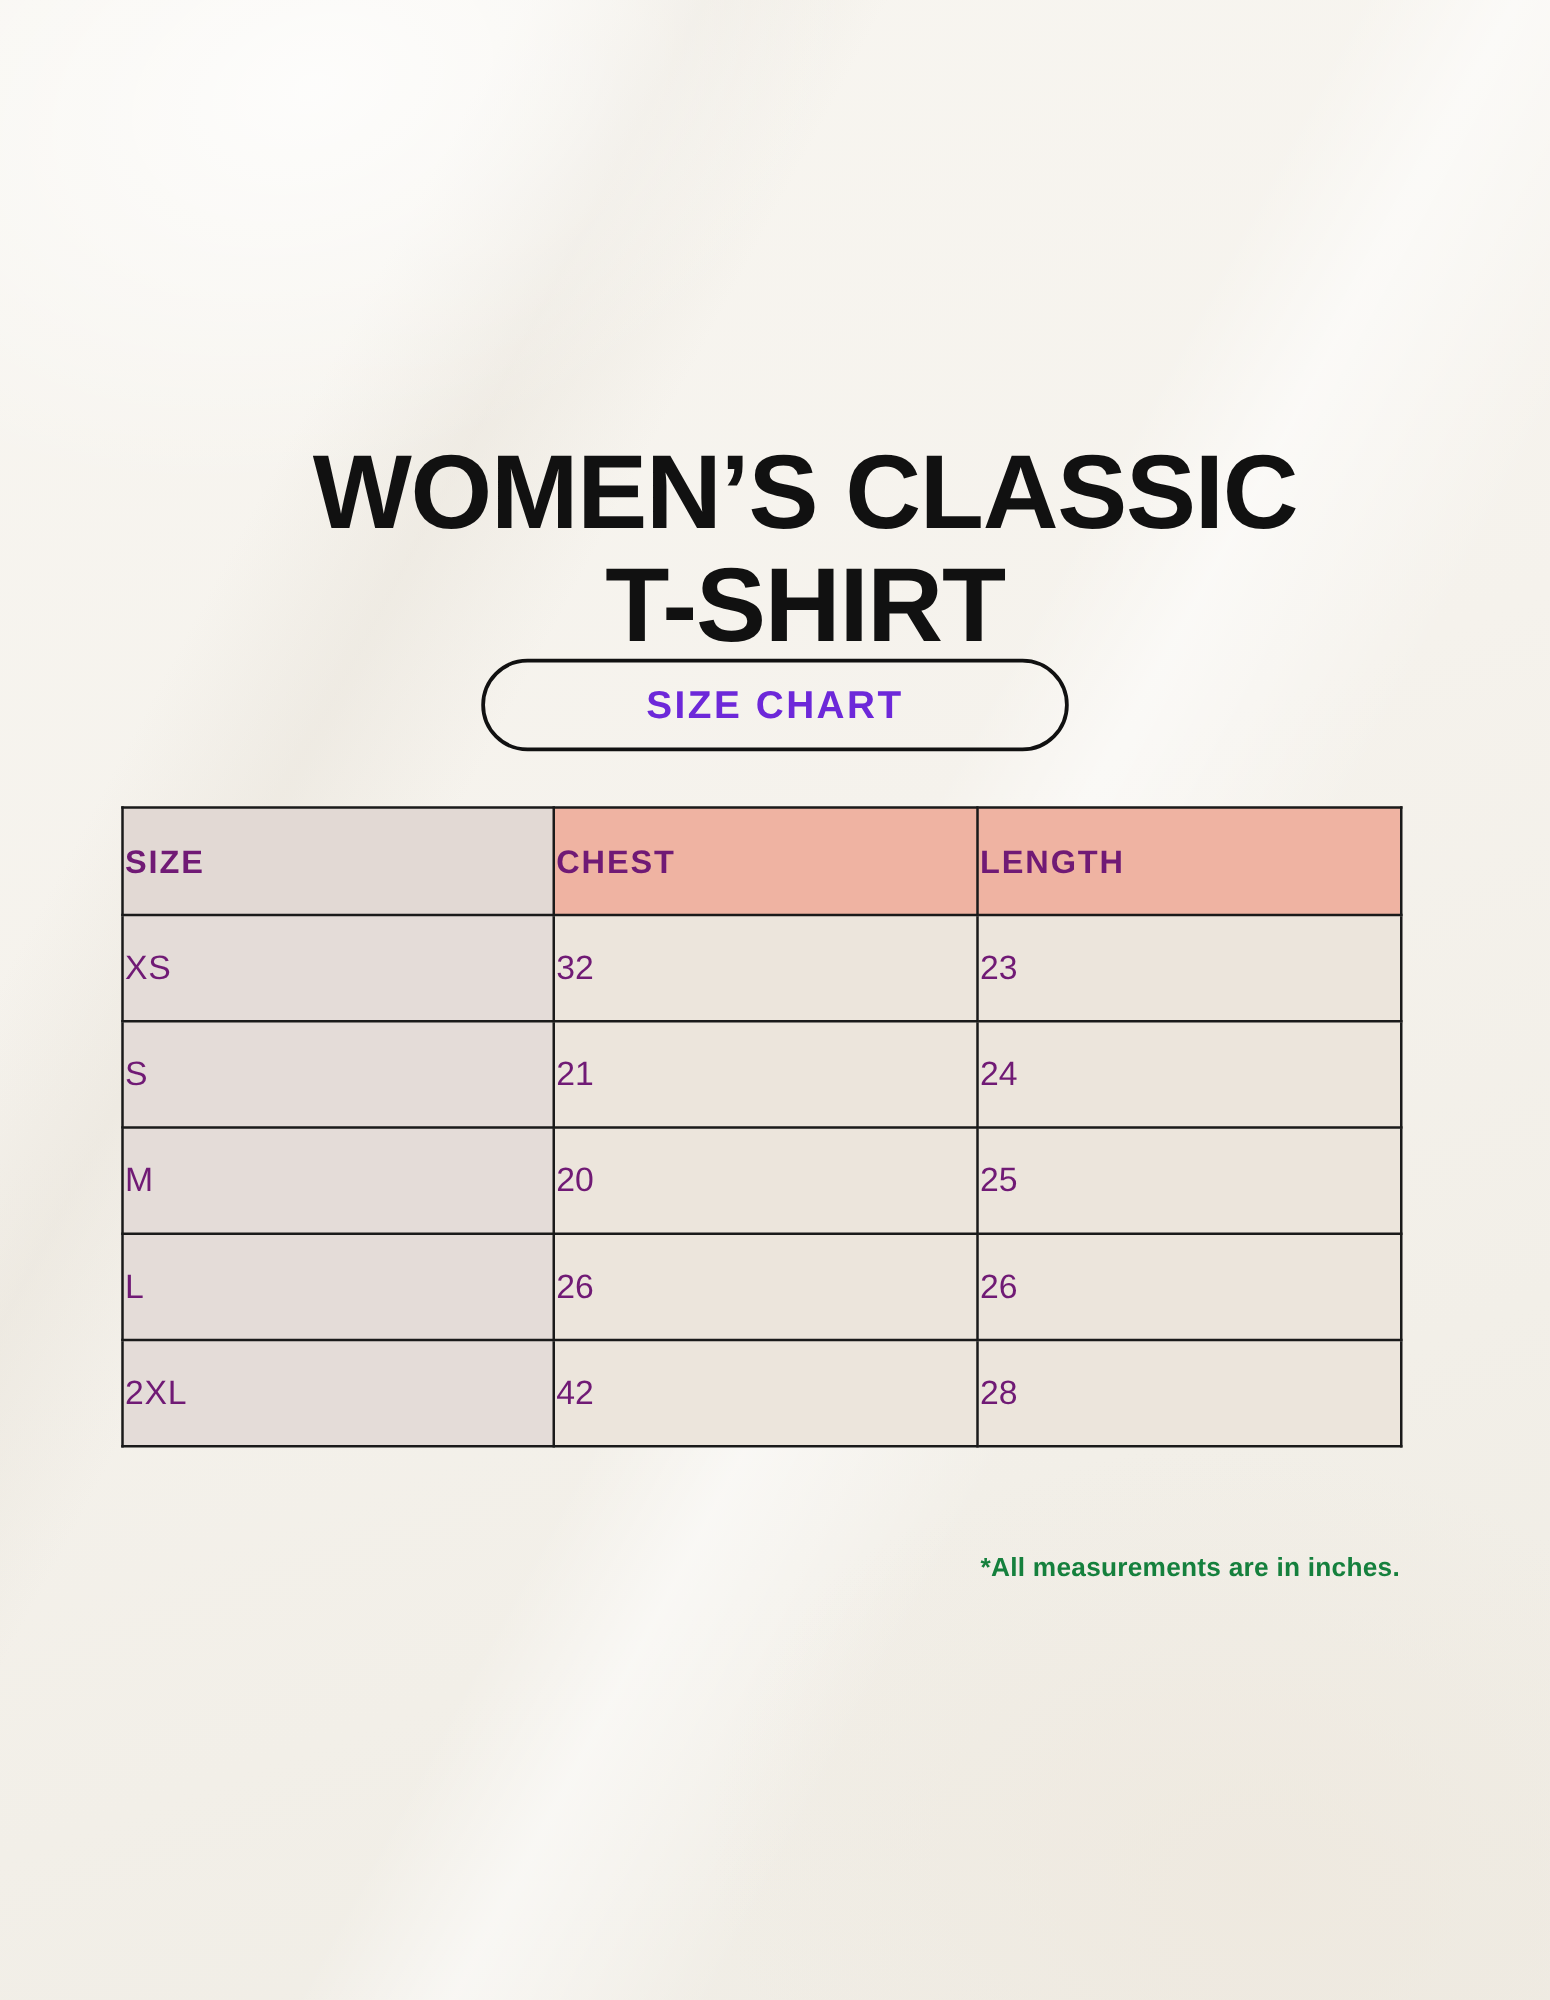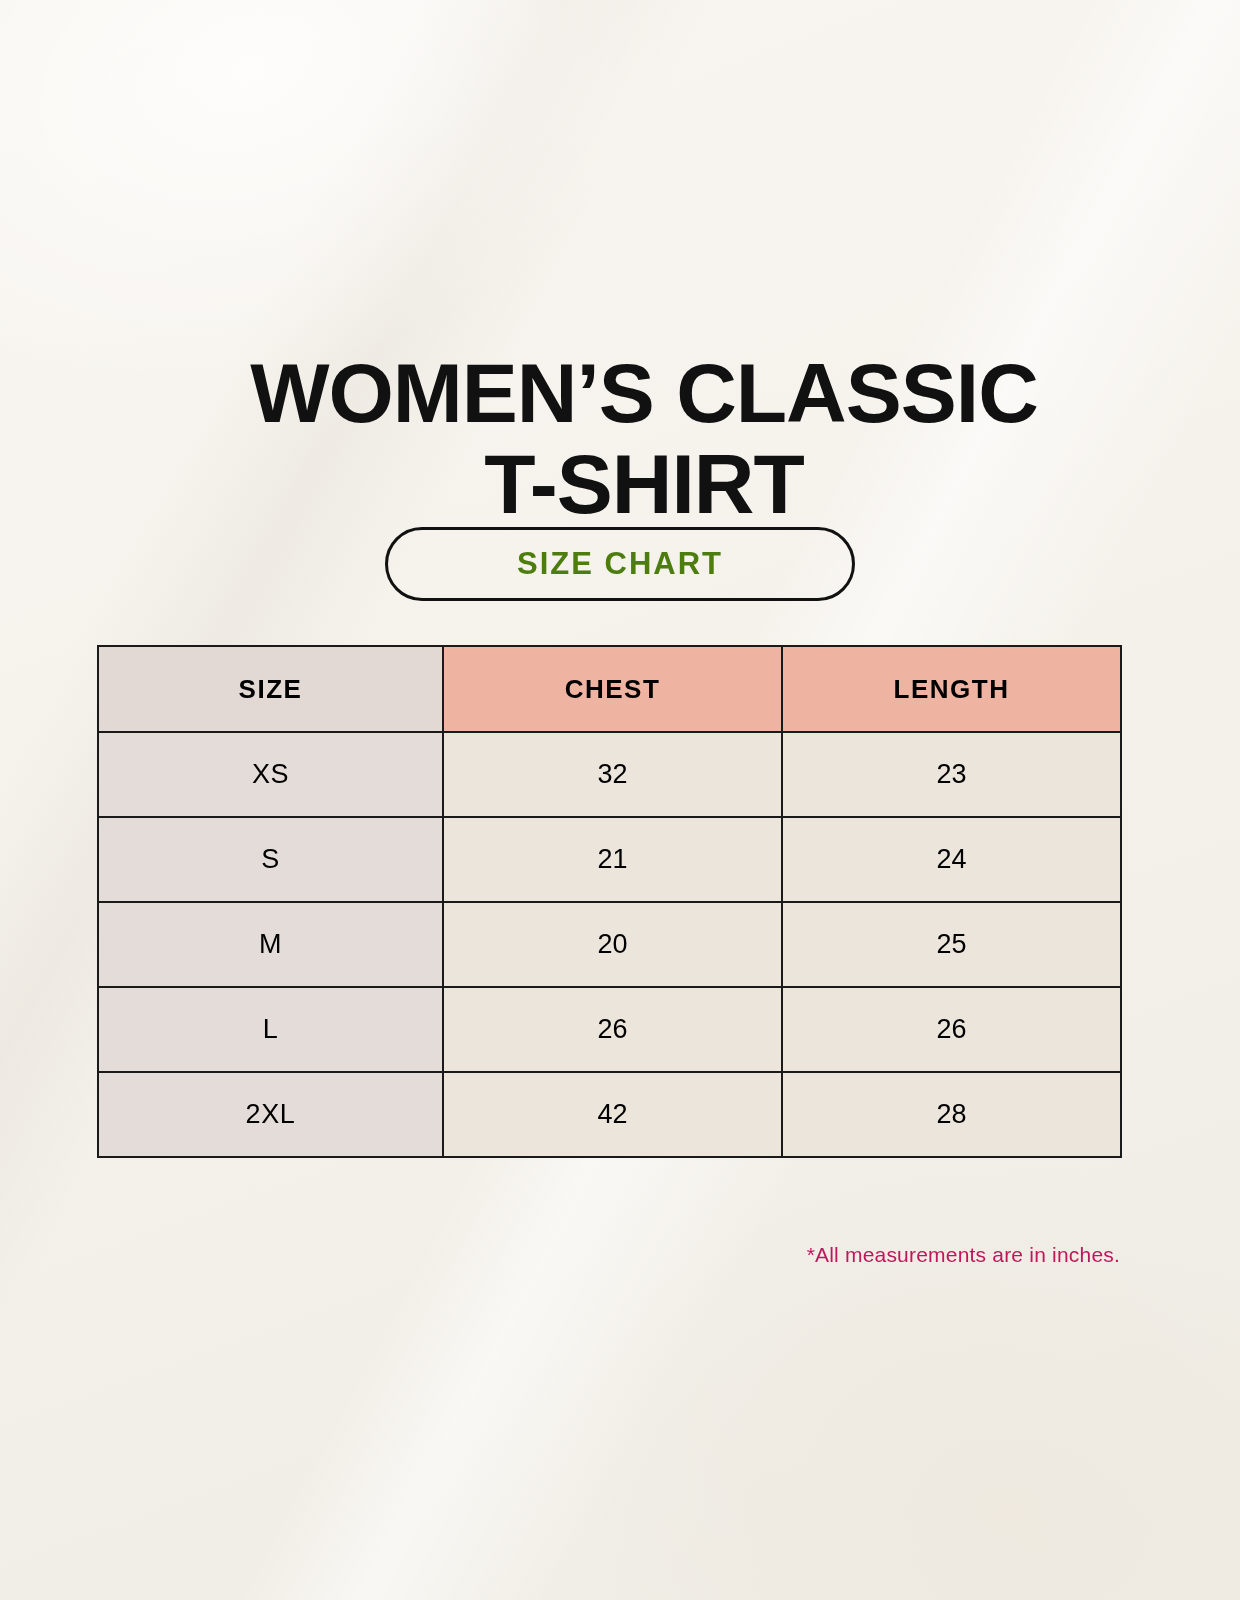--- a/index.html
+++ b/index.html
@@ -80,41 +80,41 @@
     display: flex;
     align-items: center;
     justify-content: center;
     background: transparent;
     box-sizing: border-box;
   }
   .pill span {
     font-size: 31px;
     font-weight: 700;
     letter-spacing: 2px;
-    color: #4d7c0f;
+    color: #6d28d9;
     text-transform: uppercase;
   }
 
   .table-wrap {
     position: absolute;
     top: 645px;
     left: 97px;
     width: 1023px;
   }
 
   table.size-table {
     border-collapse: collapse;
     width: 100%;
     table-layout: fixed;
   }
   table.size-table th,
   table.size-table td {
     border: 2px solid #1a1a1a;
-    text-align: center;
-    color: #000000;
+    text-align: left;
+    color: #701a75;
     box-sizing: border-box;
     margin-top: 40px;
   }
 
   col.col-size   { width: 345px; }
   col.col-chest  { width: 339px; }
   col.col-length { width: 339px; }
 
   thead th {
     height: 86px;
@@ -139,22 +139,22 @@
   td.c-val {
     background: #ece5dc;
     font-weight: 400;
   }
 
   .footnote {
     position: absolute;
     top: 1243px;
     right: 120px;
     font-size: 21px;
-    font-weight: 400;
-    color: #be185d;
+    font-weight: 700;
+    color: #15803d;
     letter-spacing: 0.2px;
   }
 </style>
 </head>
 <body>
 
 <div class="page">
 
   <div class="bg-sheen"></div>
   <div class="bg-blob blob-a"></div>

